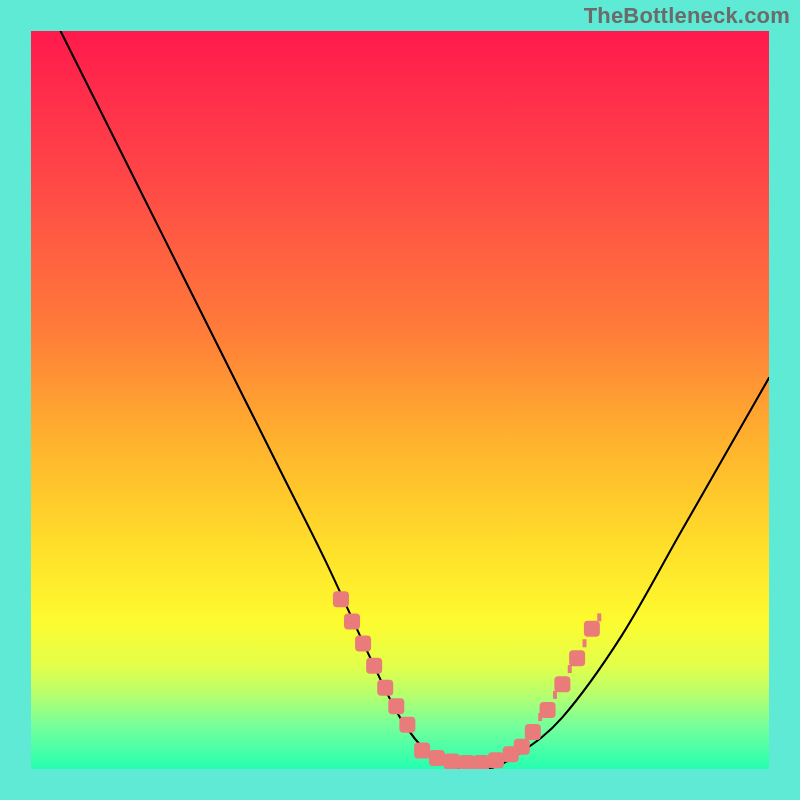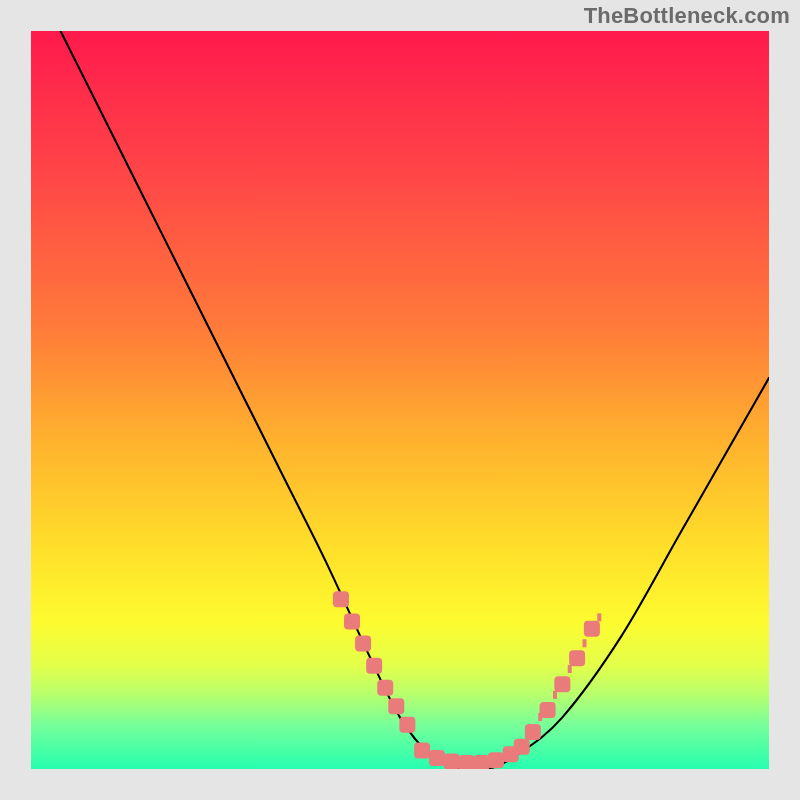--- a/index.html
+++ b/index.html
@@ -7,21 +7,21 @@
     padding: 0;
     width: 800px;
     height: 800px;
     overflow: hidden;
     background: #fff;
     font-family: Arial, Helvetica, sans-serif;
   }
   .outer {
     width: 800px;
     height: 800px;
-    background: #e5e5e5;
+    background: #5eead4;
     position: relative;
   }
   .watermark {
     position: absolute;
     top: 3px;
     right: 10px;
     color: #6b6b6b;
     font-size: 22px;
     font-weight: 600;
     z-index: 5;

